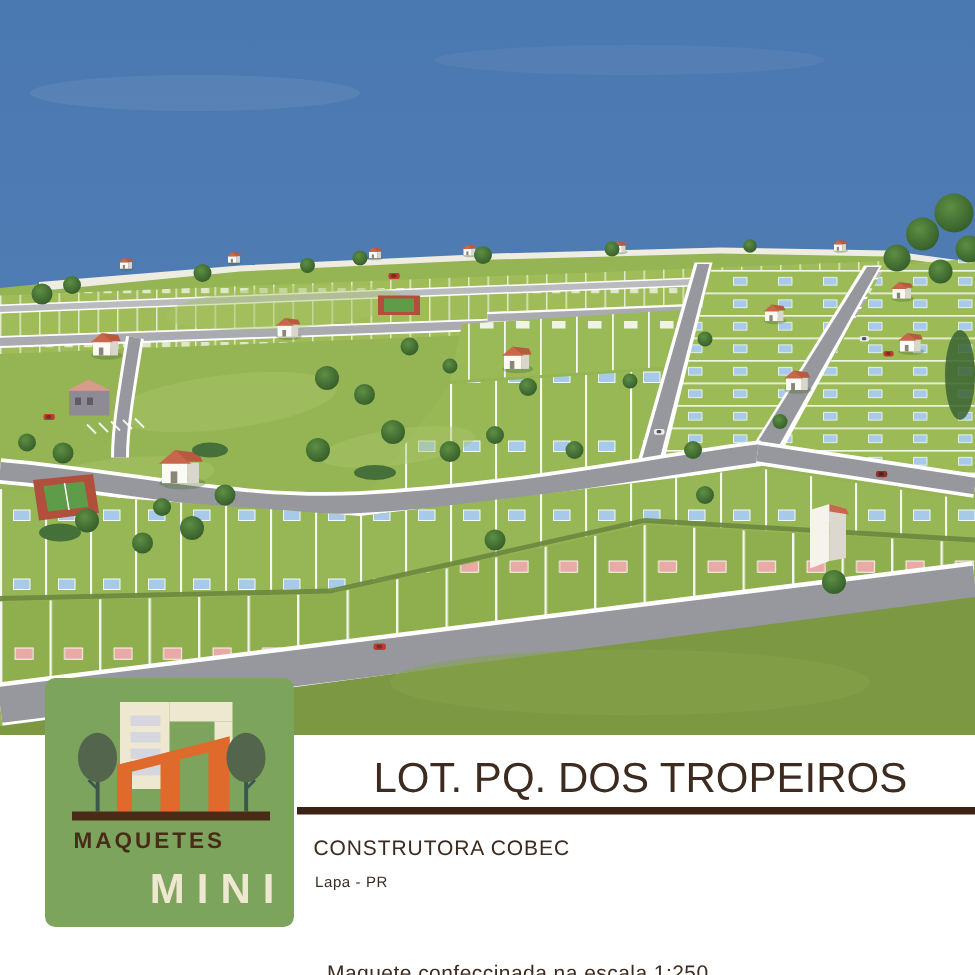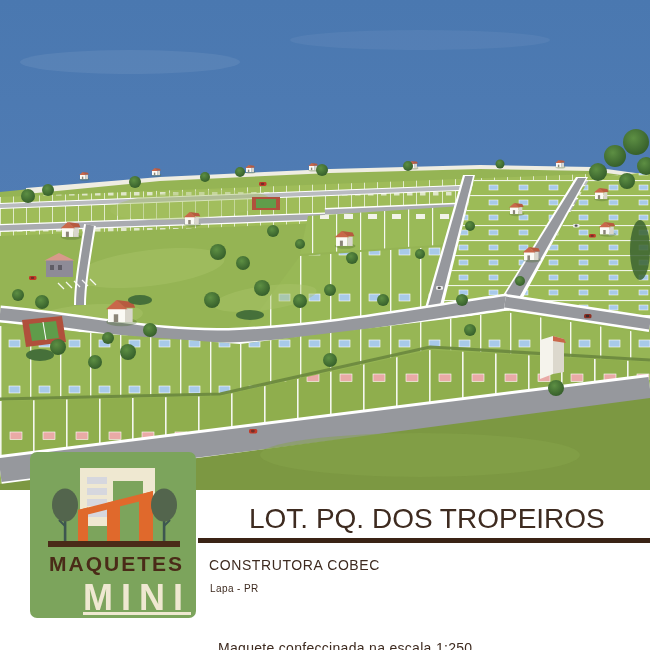--- a/index.html
+++ b/index.html
@@ -10,24 +10,24 @@
   .poster{position:relative;width:650px;height:650px;overflow:hidden;
     background:var(--panel-white);font-family:"Liberation Sans",sans-serif;}
   .photo{position:absolute;left:0;top:0;width:650px;height:490px;display:block;}
 
   
   .logo-badge{position:absolute;left:30px;top:452px;width:166px;height:166px;
     background:var(--logo-green);border-radius:7px;}
   .logo-icon{position:absolute;left:0;top:0;width:166px;height:166px;display:block;}
   .logo-bar{position:absolute;left:18px;top:89px;width:132px;height:6px;background:var(--logo-brown);}
   .brand-maquetes{position:absolute;left:19px;top:100px;width:132px;
-    font-size:21px;font-weight:bold;letter-spacing:2px;color:var(--logo-brown);white-space:nowrap;}
+    font-size:15px;font-weight:bold;letter-spacing:2px;color:var(--logo-brown);white-space:nowrap;}
   .brand-mini{position:absolute;right:13px;top:125px;text-align:right;
-    font-size:36px;font-weight:bold;letter-spacing:8px;margin-right:-8px;
-    color:var(--logo-cream);white-space:nowrap;text-decoration:underline;}
+    font-size:28px;font-weight:bold;letter-spacing:8px;margin-right:-8px;
+    color:var(--logo-cream);white-space:nowrap;}
 
   
   .project-title{position:absolute;left:214px;top:502px;width:430px;
     font-size:28px;line-height:34px;color:var(--text-brown);white-space:nowrap;margin-left:35px;}
   .title-underline{position:absolute;left:198px;top:538px;width:452px;height:5px;background:#3a2315;}
   .client-name{position:absolute;left:209px;top:557px;font-size:14px;font-weight:normal;
     letter-spacing:0.6px;color:var(--text-brown);white-space:nowrap;}
   .location-line{position:absolute;left:210px;top:583px;font-size:10px;
     letter-spacing:0.4px;color:var(--text-brown);white-space:nowrap;}
   .scale-line{position:absolute;left:218px;top:601px;font-size:14px;

